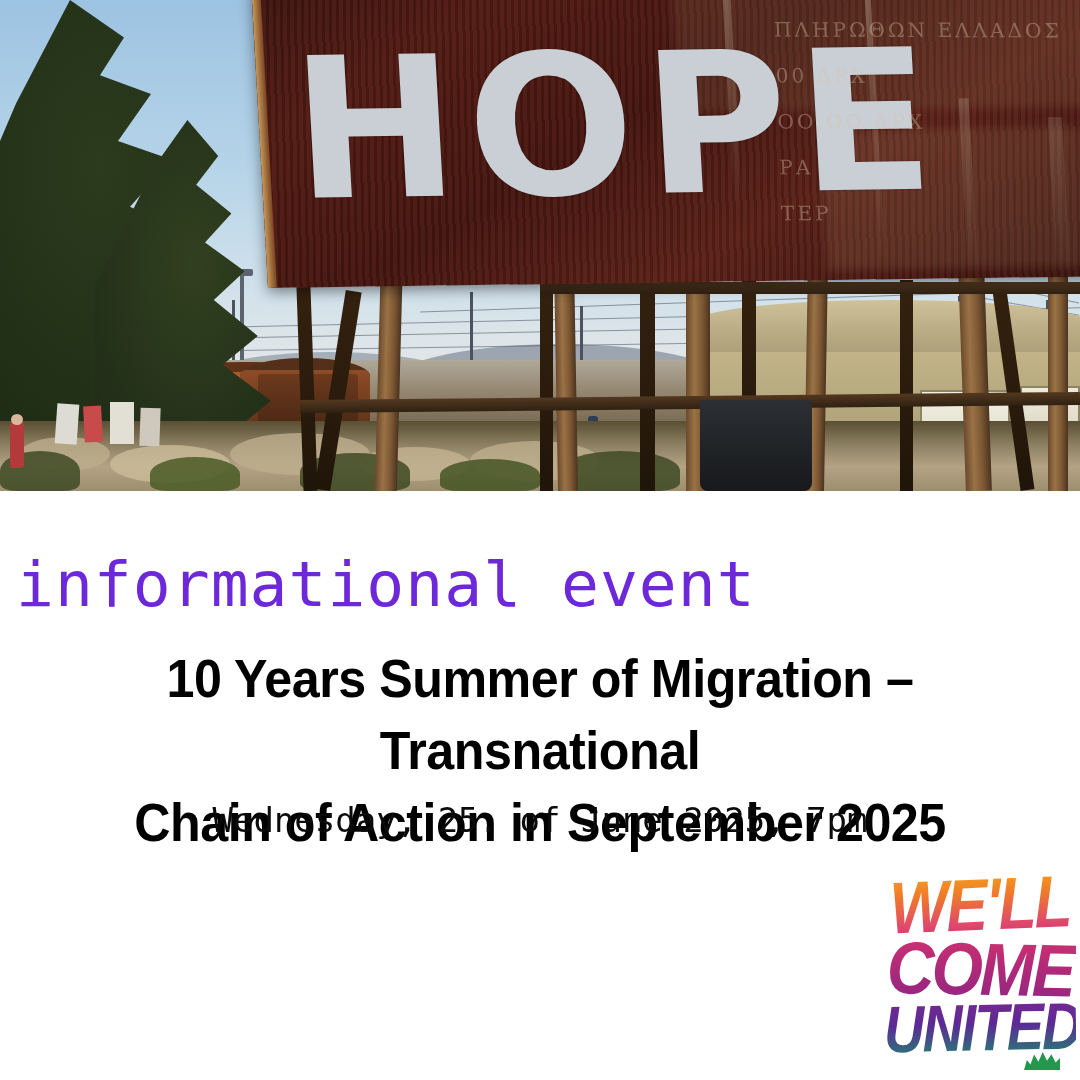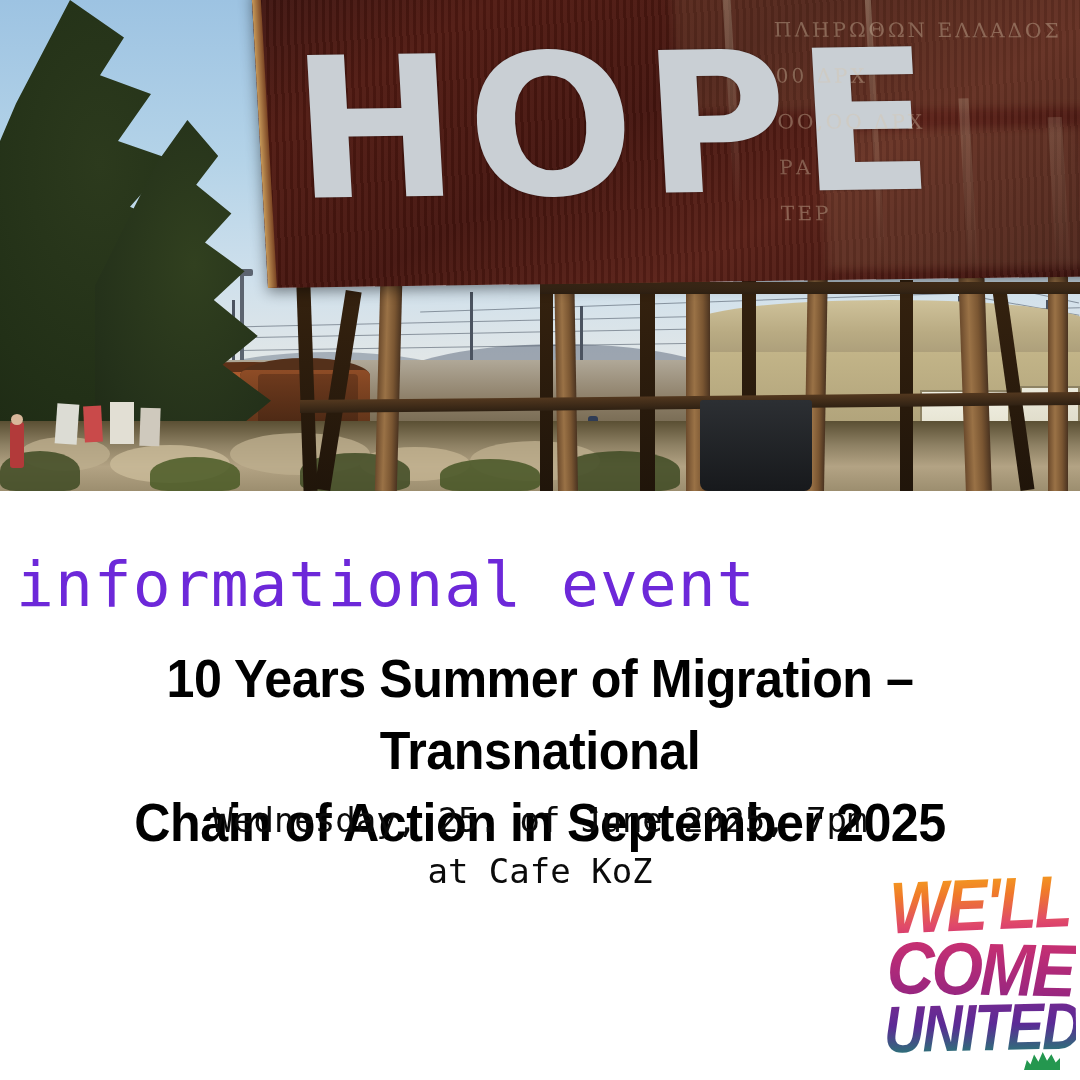--- a/index.html
+++ b/index.html
@@ -440,21 +440,20 @@
 
     <div class="kicker">informational event</div>
 
     <div class="headline">
       <span class="l1">10 Years Summer of Migration – Transnational</span>
       <span class="l2">Chain of Action in September 2025</span>
     </div>
 
     <div class="when">
       <span class="l1">Wednesday, 25. of June 2025, 7pm</span>
-      <span class="l2">at Cafe KoZ</span>
     </div>
 
     <div class="logo">
       <div class="logo-word logo-well">WE'LL</div>
       <div class="logo-word logo-come">COME</div>
       <div class="logo-word logo-united">UNITED!</div>
       <div class="logo-blob"></div>
     </div>
 
   </div>

